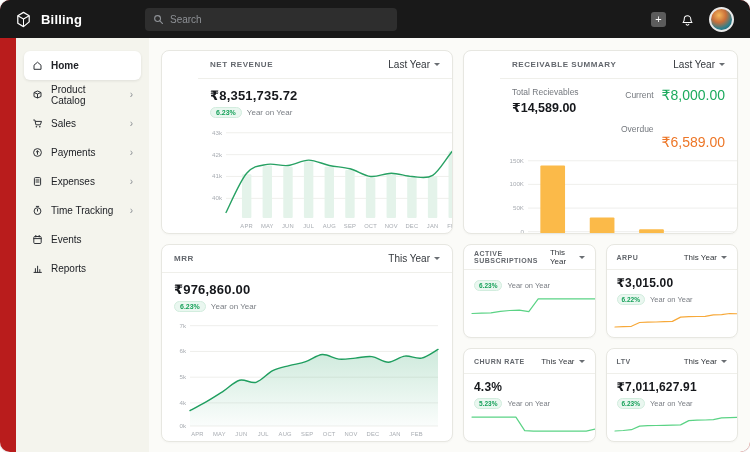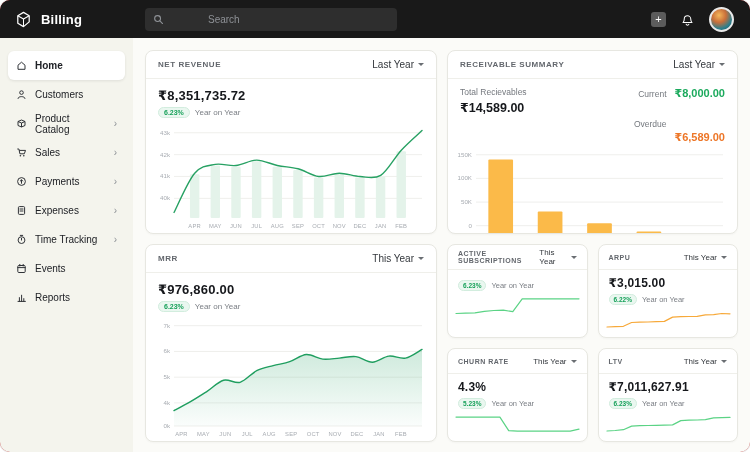--- a/index.html
+++ b/index.html
@@ -2,55 +2,55 @@
 <html><head>
 <meta charset="utf-8">
 <style>
   html,body{margin:0;padding:0;background:#ffffff;font-family:"Liberation Sans","DejaVu Sans",sans-serif;}
   .page{width:750px;height:452px;border-radius:10px;overflow:hidden;background:#b91c1c;position:relative;box-shadow:0 0 0 1px #eee;}
   
   .topbar{height:38px;background:#191919;display:flex;align-items:center;padding:0 16px 0 14px;box-sizing:border-box;}
   .brand{display:flex;align-items:center;gap:8px;width:120px;flex:none;}
   .brand-name{color:#fff;font-size:13px;font-weight:700;letter-spacing:.2px;}
   .search{margin-left:11px;width:252px;height:23px;background:#2E2E2E;border-radius:4px;display:flex;align-items:center;gap:6px;padding:0 8px;box-sizing:border-box;cursor:text;}
-  .search-ph{color:#8E9196;font-size:10px;margin-left:38px;}
+  .search-ph{color:#8E9196;font-size:10px;}
   .topbar-right{margin-left:auto;display:flex;align-items:center;gap:14px;}
   .add-btn{width:15px;height:15px;background:#5C5C5C;border-radius:3px;color:#fff;font-size:11px;line-height:14px;text-align:center;cursor:pointer;}
   .avatar{width:25px;height:25px;border-radius:50%;border:2px solid #E9E9E9;box-sizing:border-box;background:radial-gradient(circle at 38% 30%,#F4B65A 0%,#C96F3A 36%,#2E7F8C 68%,#174A57 100%);cursor:pointer;}
   
   .shell{display:flex;height:414px;}
-  .sidebar{width:133px;flex:none;background:#F4F4ED;padding:13px 8px;box-sizing:border-box;}
+  .sidebar{width:133px;flex:none;background:#F4F4ED;padding:13px 8px;box-sizing:border-box;margin-left:16px;}
   .side-item{height:29px;display:flex;align-items:center;gap:8px;padding:0 8px;border-radius:6px;font-size:10px;color:#202227;cursor:pointer;}
   .side-item.active{background:#fff;box-shadow:0 1px 3px rgba(0,0,0,.09);font-weight:700;}
   .side-item .chev{margin-left:auto;color:#8D9196;font-size:10px;line-height:1;}
   .side-item svg{flex:none;}
   
   .content{flex:1;padding:12px;box-sizing:border-box;background:#FBFBF8;}
   .main-grid{display:grid;grid-template-columns:292px 1fr;gap:10px;}
   .card{background:#fff;border:1px solid #E7E7E1;border-radius:8px;display:flex;flex-direction:column;box-shadow:0 1px 2px rgba(30,30,30,.03);box-sizing:border-box;overflow:hidden;}
-  .card.lg{height:184px;}
+  .card.lg{height:184px;padding-left:36px;}
   .card.mrr{height:198px;}
   .mini-grid{display:grid;grid-template-columns:1fr 1fr;grid-template-rows:94px 94px;gap:10px;}
   .card-head{display:flex;align-items:center;justify-content:space-between;padding:0 12px;height:27px;border-bottom:1px solid #EFEFEA;flex:none;}
   .card-title{font-size:8px;font-weight:700;letter-spacing:.07em;color:#63676D;}
   .dropdown{display:flex;align-items:center;gap:4px;font-size:10px;color:#33373C;cursor:pointer;}
   .caret{width:0;height:0;border-left:3px solid transparent;border-right:3px solid transparent;border-top:3.5px solid #6A6E73;}
   .card-body{padding:9px 12px 0;flex:none;}
   .metric-value{font-size:13px;font-weight:700;color:#16181C;letter-spacing:.2px;}
   .delta-row{display:flex;align-items:center;gap:5px;margin-top:4px;}
   .badge{font-size:7px;font-weight:700;color:#17A15A;background:#EAF7F0;border:1px solid #D2EDDE;border-radius:8px;padding:1px 5px;}
   .delta-label{font-size:8px;color:#7A7E84;}
   .chart{flex:1;margin:2px 4px 2px 2px;}
   
   .recv-body{display:flex;justify-content:space-between;padding:8px 12px 0;flex:none;}
   .recv-label{font-size:8.5px;color:#74787E;margin-bottom:3px;}
   .recv-total{font-size:12.5px;font-weight:700;color:#16181C;}
   .recv-side{display:grid;grid-template-columns:auto auto;gap:4px 8px;align-items:center;}
   .recv-k{font-size:8.5px;color:#74787E;text-align:right;}
-  .recv-v{font-size:11px;font-weight:700;}
+  .recv-v{font-size:14px;font-weight:400;}
   .recv-v.green{color:#1CAA5D;}
   .recv-v.orange{color:#ED7627;margin-top:27px;}
   
   .mini .card-head{height:24px;padding:0 10px;}
   .mini .card-title{font-size:7px;}
   .mini .dropdown{font-size:8px;}
   .mini .card-body{padding:6px 10px 0;}
   .mini .metric-value{font-size:12px;}
   .mini .badge{font-size:6.5px;padding:1px 4px;}
   .mini .delta-label{font-size:7.5px;}
@@ -87,27 +87,20 @@
   </header>
 
   <div class="shell">
 
     <nav class="sidebar">
       <div class="side-item active">
         <svg width="11" height="11" viewBox="0 0 11 11">
             <path d="M2 5.2 L5.5 2.2 L9 5.2 V9.3 H2 Z" fill="none" stroke="#2F3237" stroke-linejoin="round"></path>
           </svg>
         <span>Home</span>
-      </div>
-      <div class="side-item">
-        <svg width="11" height="11" viewBox="0 0 11 11">
-            <circle cx="5.5" cy="3.6" r="1.8" fill="none" stroke="#2F3237"></circle>
-            <path d="M2 9.4 C2 6.9 9 6.9 9 9.4" fill="none" stroke="#2F3237" stroke-linecap="round"></path>
-          </svg>
-        <span>Customers</span>
       </div>
       <div class="side-item">
         <svg width="11" height="11" viewBox="0 0 11 11">
             <path d="M2 3.5 L5.5 2 L9 3.5 V7.5 L5.5 9 L2 7.5 Z" fill="none" stroke="#2F3237" stroke-linejoin="round"></path>
             <path d="M2 3.5 L5.5 5 L9 3.5 M5.5 5 V9" fill="none" stroke="#2F3237"></path>
           </svg>
         <span>Product Catalog</span>
         <span class="chev">›</span>
       </div>
       <div class="side-item">

